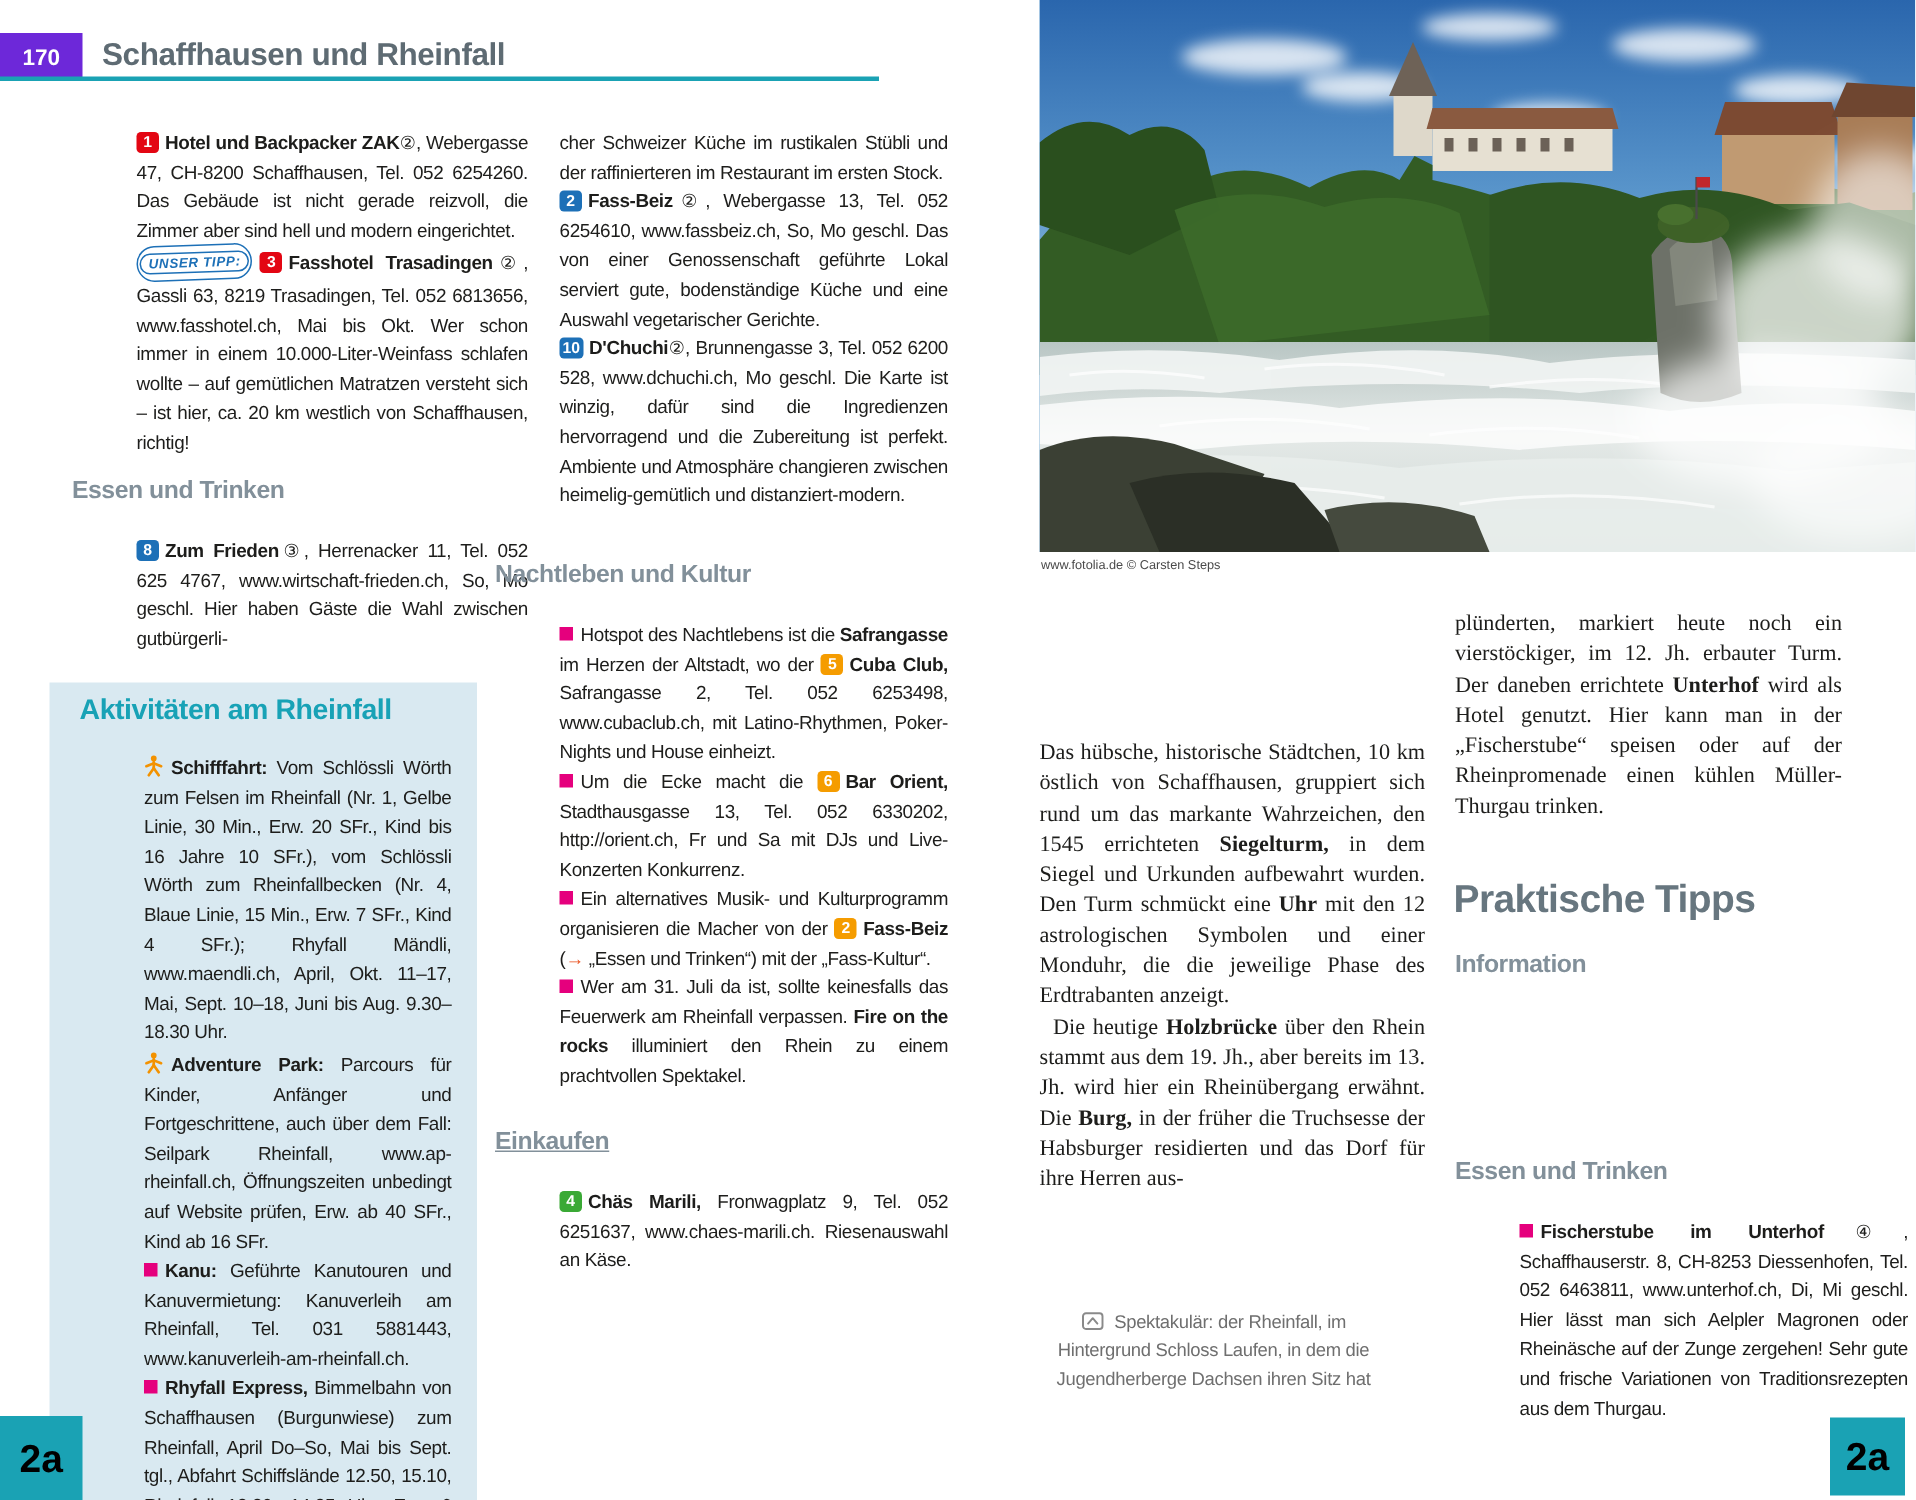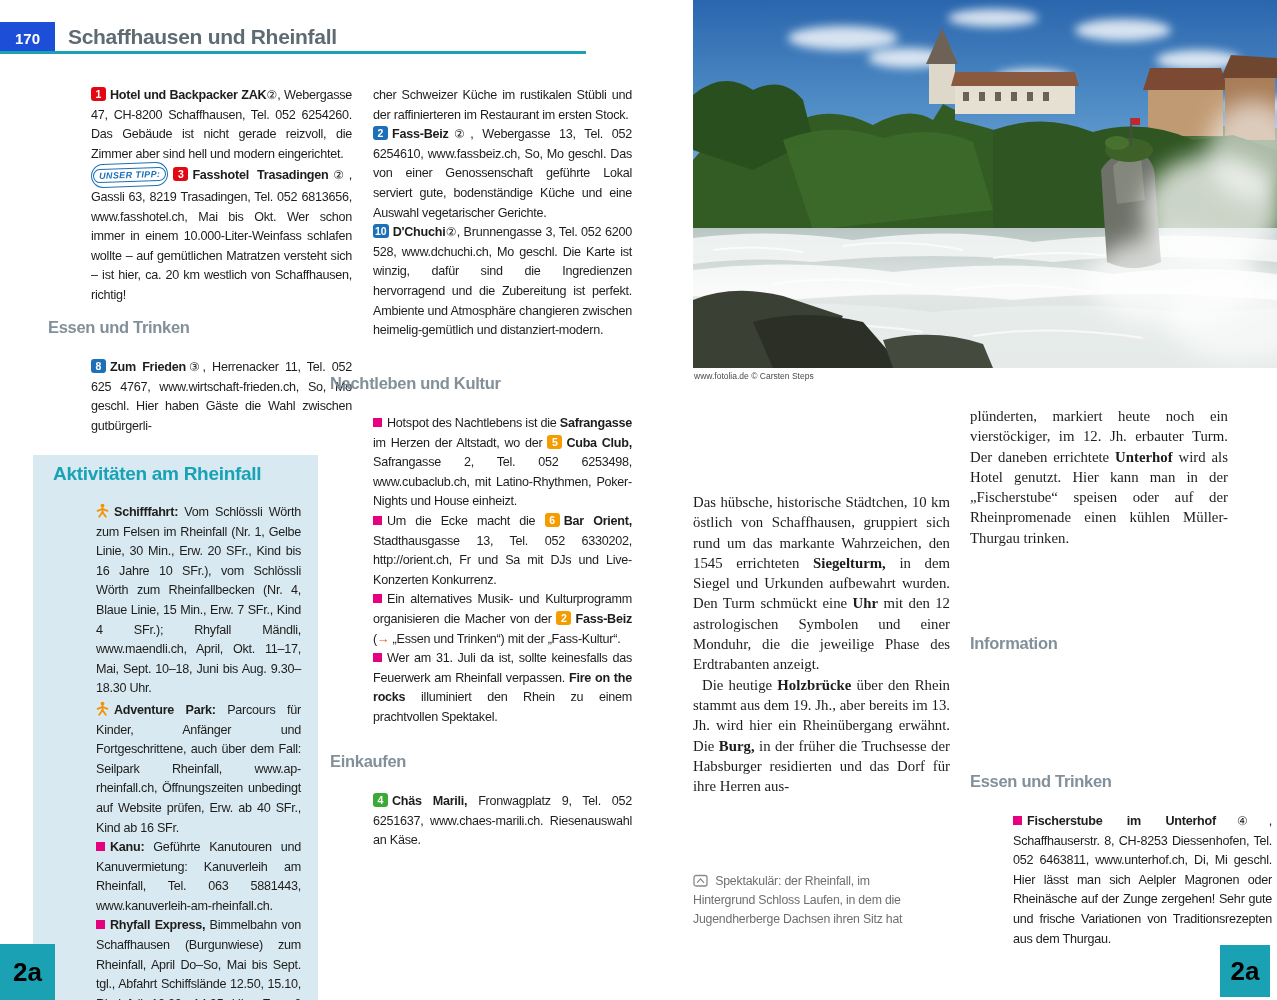--- a/index.html
+++ b/index.html
@@ -6,36 +6,36 @@
   .page{position:relative;width:1277px;height:1000px;background:#ffffff;overflow:hidden;
         font-family:"Liberation Sans",sans-serif;color:#1d1d1b;}
   .abs{position:absolute;}
   .sans{font-size:12.6px;line-height:19.6px;text-align:justify;letter-spacing:-0.25px;margin-left:43px;}
   .sans p{margin:0;}
   .serif{font-family:"Liberation Serif","DejaVu Serif",serif;font-size:14.8px;line-height:20.3px;
          text-align:justify;letter-spacing:0;}
   .serif p{margin:0;}
   .indent{text-indent:9px;}
   
-  .pagenum-box{left:0;top:22px;width:55px;height:32px;background:#1d4ed8;color:#fff;
+  .pagenum-box{left:0;top:22px;width:55px;height:32px;background:#6d28d9;color:#fff;
                display:flex;align-items:center;justify-content:center;font-weight:bold;font-size:15px;}
   .head-title{left:68px;top:25px;font-weight:bold;font-size:21px;color:#5e6b73;letter-spacing:-0.3px;}
   .head-rule{left:0;top:51px;width:586px;height:3px;background:#1aa2b4;}
   
   .h-sec{font-weight:bold;font-size:16.5px;color:#82909a;letter-spacing:-0.3px;}
   .h-big{font-weight:bold;font-size:26px;color:#67767f;letter-spacing:-0.4px;}
   .h-box{font-weight:bold;font-size:19px;color:#18a2b6;letter-spacing:-0.3px;}
   .headline{font-weight:bold;font-size:37px;color:#565656;letter-spacing:-0.8px;}
   
   .activity-box{left:33px;top:455px;width:285px;height:545px;background:#d9e9f1;box-sizing:border-box;
                 padding:8px 17px 0 20px;}
   
   .photo{left:693px;top:0;width:584px;height:368px;overflow:hidden;background:#6fa8d6;}
   .credit{left:694px;top:371px;font-size:8.5px;color:#4a4a4a;letter-spacing:0;}
-  .caption{font-size:12.3px;line-height:19px;color:#6f6f6f;text-align:left;letter-spacing:-0.2px;}
+  .caption{font-size:12.3px;line-height:19px;color:#6f6f6f;text-align:center;letter-spacing:-0.2px;}
   
   .tab{background:#1aa2b4;color:#000000;font-weight:bold;font-size:26px;
        display:flex;align-items:center;justify-content:center;}
   
   .seg-b{font-weight:bold;}
   .seg-m{display:inline-block;min-width:11px;height:14px;border-radius:3px;color:#fff;font-weight:bold;
          font-size:10.5px;line-height:14px;text-align:center;padding:0 2px;margin-right:4px;
          letter-spacing:0;position:relative;top:-1px;}
   .m-red{background:#e30613;} .m-blue{background:#1d70b7;}
   .m-orange{background:#f59c00;} .m-green{background:#3aa935;}
@@ -84,38 +84,38 @@
             </svg></span><span class="seg-b">Schifffahrt:</span><span class="seg-t"> Vom Schlössli Wörth zum Felsen im Rheinfall (Nr. 1, Gelbe Linie, 30 Min., Erw. 20 SFr., Kind bis 16 Jahre 10 SFr.), vom Schlössli Wörth zum Rheinfallbecken (Nr. 4, Blaue Linie, 15 Min., Erw. 7 SFr., Kind 4 SFr.); Rhyfall Mändli, www.maendli.ch, April, Okt. 11–17, Mai, Sept. 10–18, Juni bis Aug. 9.30–18.30 Uhr.</span></p>
       <p><span class="seg-p"><svg width="13" height="15" viewBox="0 0 13 15">
               <g stroke="#f39200" stroke-width="1.8" stroke-linecap="round" fill="none">
                 <circle cx="6.5" cy="2.6" r="1.9" fill="#f39200" stroke="none"></circle>
                 <path d="M6.5 5v4.2"></path>
                 <path d="M1.6 7.8 L6.5 5.9 L11.4 7.8"></path>
                 <path d="M6.5 9.2 L3.2 13.8"></path>
                 <path d="M6.5 9.2 L9.8 13.8"></path>
               </g>
             </svg></span><span class="seg-b">Adventure Park:</span><span class="seg-t"> Parcours für Kinder, Anfänger und Fortgeschrittene, auch über dem Fall: Seilpark Rheinfall, www.ap-rheinfall.ch, Öffnungszeiten unbedingt auf Website prüfen, Erw. ab 40 SFr., Kind ab 16 SFr.</span></p>
-      <p><span class="seg-bu"></span><span class="seg-b">Kanu:</span><span class="seg-t"> Geführte Kanutouren und Kanuvermietung: Kanuverleih am Rheinfall, Tel. 063 5881443, www.kanuverleih-am-rheinfall.ch.</span></p>
+      <p><span class="seg-bu"></span><span class="seg-b">Kanu:</span><span class="seg-t"> Geführte Kanutouren und Kanuvermietung: Kanuverleih am Rheinfall, Tel. 031 5881443, www.kanuverleih-am-rheinfall.ch.</span></p>
       <p><span class="seg-bu"></span><span class="seg-b">Rhyfall Express,</span><span class="seg-t"> Bimmelbahn von Schaffhausen (Burgunwiese) zum Rheinfall, April Do–So, Mai bis Sept. tgl., Abfahrt Schiffslände 12.50, 15.10, Rheinfall 12.20, 14,25 Uhr, Erw. 6 SFr., Kind bis 12 Jahre 3,50 SFr., hin und zurück 10/7 SFr.</span></p>
     </div>
   </div>
 
   <div class="abs sans" style="left:330px;top:86px;width:259px;">
     <p><span class="seg-t">cher Schweizer Küche im rustikalen Stübli und der raffinierteren im Restaurant im ersten Stock.</span></p>
     <p><span class="seg-m m-blue">2</span><span class="seg-b">Fass-Beiz</span><span class="seg-c">②</span><span class="seg-t">, Webergasse 13, Tel. 052 6254610, www.fassbeiz.ch, So, Mo geschl. Das von einer Genossenschaft geführte Lokal serviert gute, bodenständige Küche und eine Auswahl vegetarischer Gerichte.</span></p>
     <p><span class="seg-m m-blue">10</span><span class="seg-b">D'Chuchi</span><span class="seg-c">②</span><span class="seg-t">, Brunnengasse 3, Tel. 052 6200 528, www.dchuchi.ch, Mo geschl. Die Karte ist winzig, dafür sind die Ingredienzen hervorragend und die Zubereitung ist perfekt. Ambiente und Atmosphäre changieren zwischen heimelig-gemütlich und distanziert-modern.</span></p>
   </div>
   <div class="abs h-sec" style="left:330px;top:374px;">Nachtleben und Kultur</div>
   <div class="abs sans" style="left:330px;top:414px;width:259px;">
     <p><span class="seg-bu"></span><span class="seg-t">Hotspot des Nachtlebens ist die </span><span class="seg-b">Safrangasse</span><span class="seg-t"> im Herzen der Altstadt, wo der </span><span class="seg-m m-orange">5</span><span class="seg-b">Cuba Club,</span><span class="seg-t"> Safrangasse 2, Tel. 052 6253498, www.cubaclub.ch, mit Latino-Rhythmen, Poker-Nights und House einheizt.</span></p>
     <p><span class="seg-bu"></span><span class="seg-t">Um die Ecke macht die </span><span class="seg-m m-orange">6</span><span class="seg-b">Bar Orient,</span><span class="seg-t"> Stadthausgasse 13, Tel. 052 6330202, http://orient.ch, Fr und Sa mit DJs und Live-Konzerten Konkurrenz.</span></p>
     <p><span class="seg-bu"></span><span class="seg-t">Ein alternatives Musik- und Kulturprogramm organisieren die Macher von der </span><span class="seg-m m-orange">2</span><span class="seg-b">Fass-Beiz</span><span class="seg-t"> (</span><span class="seg-ar">→</span><span class="seg-t"> „Essen und Trinken“) mit der „Fass-Kultur“.</span></p>
     <p><span class="seg-bu"></span><span class="seg-t">Wer am 31. Juli da ist, sollte keinesfalls das Feuerwerk am Rheinfall verpassen. </span><span class="seg-b">Fire on the rocks</span><span class="seg-t"> illuminiert den Rhein zu einem prachtvollen Spektakel.</span></p>
   </div>
-  <div class="abs h-sec" style="left:330px;top:752px;">Einkaufen</div>
+  <div class="abs h-sec" style="left:330px;top:752px;text-decoration:underline;">Einkaufen</div>
   <div class="abs sans" style="left:330px;top:792px;width:259px;">
     <p><span class="seg-m m-green">4</span><span class="seg-b">Chäs Marili,</span><span class="seg-t"> Fronwagplatz 9, Tel. 052 6251637, www.chaes-marili.ch. Riesenauswahl an Käse.</span></p>
   </div>
 
   <div class="abs photo">
     <svg width="584" height="368" viewBox="0 0 584 368" preserveAspectRatio="none">
       <defs>
         <linearGradient id="sky" x1="0" y1="0" x2="0" y2="1">
           <stop offset="0" stop-color="#2a66ad"></stop>
             <stop offset="0.55" stop-color="#5b97cc"></stop>
@@ -203,20 +203,21 @@
     <p class="indent"><span class="seg-t">Die heutige </span><span class="seg-b">Holzbrücke</span><span class="seg-t"> über den Rhein stammt aus dem 19. Jh., aber bereits im 13. Jh. wird hier ein Rheinübergang erwähnt. Die </span><span class="seg-b">Burg,</span><span class="seg-t"> in der früher die Truchsesse der Habsburger residierten und das Dorf für ihre Herren aus-</span></p>
   </div>
   <div class="abs caption" style="left:693px;top:872px;width:232px;"><span class="seg-cam"><svg width="15" height="13" viewBox="0 0 15 13">
           <rect x="1" y="1.5" width="13" height="10.5" rx="2" fill="none" stroke="#8a8a8a" stroke-width="1.3"></rect>
           <path d="M4.4 8.4 L7.5 4.8 L10.6 8.4" fill="none" stroke="#8a8a8a" stroke-width="1.3" stroke-linecap="round" stroke-linejoin="round"></path>
         </svg></span><span class="seg-t"> Spektakulär: der Rheinfall, im Hintergrund Schloss Laufen, in dem die Jugendherberge Dachsen ihren Sitz hat</span></div>
 
   <div class="abs serif" style="left:970px;top:406px;width:258px;">
     <p><span class="seg-t">plünderten, markiert heute noch ein vierstöckiger, im 12. Jh. erbauter Turm. Der daneben errichtete </span><span class="seg-b">Unterhof</span><span class="seg-t"> wird als Hotel genutzt. Hier kann man in der „Fischerstube“ speisen oder auf der Rheinpromenade einen kühlen Müller-Thurgau trinken.</span></p>
   </div>
+  <div class="abs h-big" style="left:969px;top:584px;">Praktische Tipps</div>
   <div class="abs h-sec" style="left:970px;top:634px;">Information</div>
   <div class="abs h-sec" style="left:970px;top:772px;">Essen und Trinken</div>
   <div class="abs sans" style="left:970px;top:812px;width:259px;">
     <p><span class="seg-bu"></span><span class="seg-b">Fischerstube im Unterhof</span><span class="seg-c">④</span><span class="seg-t">, Schaffhauserstr. 8, CH-8253 Diessenhofen, Tel. 052 6463811, www.unterhof.ch, Di, Mi geschl. Hier lässt man sich Aelpler Magronen oder Rheinäsche auf der Zunge zergehen! Sehr gute und frische Variationen von Traditionsrezepten aus dem Thurgau.</span></p>
   </div>
 
   <div class="abs tab" style="left:0;top:944px;width:55px;height:56px;">
     <span>2a</span>
   </div>
   <div class="abs tab" style="left:1220px;top:945px;width:50px;height:52px;">

